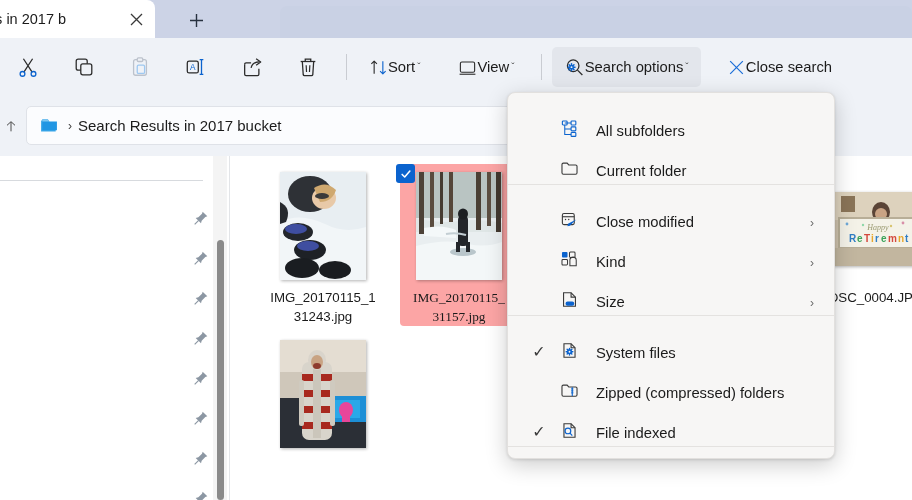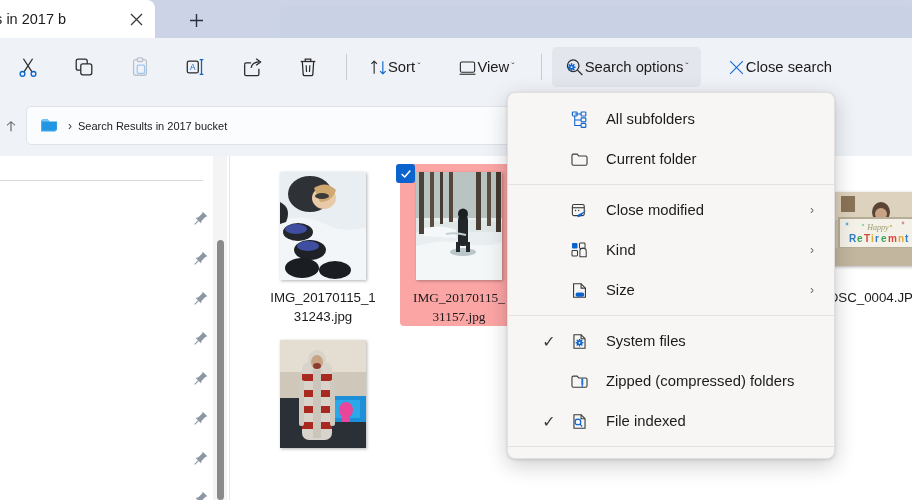--- a/index.html
+++ b/index.html
@@ -124,21 +124,21 @@
     background: #fbfcfe;
     border: 1px solid #dfe2e8;
     border-radius: 5px;
     box-sizing: border-box;
     display: flex;
     align-items: center;
     padding-left: 12px;
   }
   .addr-folder { width: 20px; height: 20px; flex: none; }
   .addr-sep { margin: 0 6px 0 9px; color: #3c3c3c; font-size: 12px; }
-  .addr-text { font-size: 11px; color: #1b1b1b; white-space: nowrap; }
+  .addr-text { font-size: 15px; color: #1b1b1b; white-space: nowrap; }
 
   
   .body {
     position: absolute;
     left: 0; top: 156px;
     width: 912px; height: 344px;
     background: #ffffff;
   }
   .navpane {
     position: absolute;
@@ -235,22 +235,22 @@
     border: 1px solid #e2e0de;
     border-radius: 8px;
     box-shadow: 0 6px 22px rgba(0,0,0,0.20), 0 1px 3px rgba(0,0,0,0.12);
     padding: 6px 0 6px 0;
     box-sizing: border-box;
   }
   .menu-item {
     position: relative;
     height: 40px;
     display: flex;
-    align-items: center;
-    padding-left: 28px;
+    align-items: flex-end;
+    padding-left: 18px;
     box-sizing: border-box;
   }
   .menu-check {
     width: 26px;
     display: flex; align-items: center; justify-content: center;
     color: #3a3a3a;
     flex: none;
   }
   .menu-icon {
     width: 22px; height: 22px;

